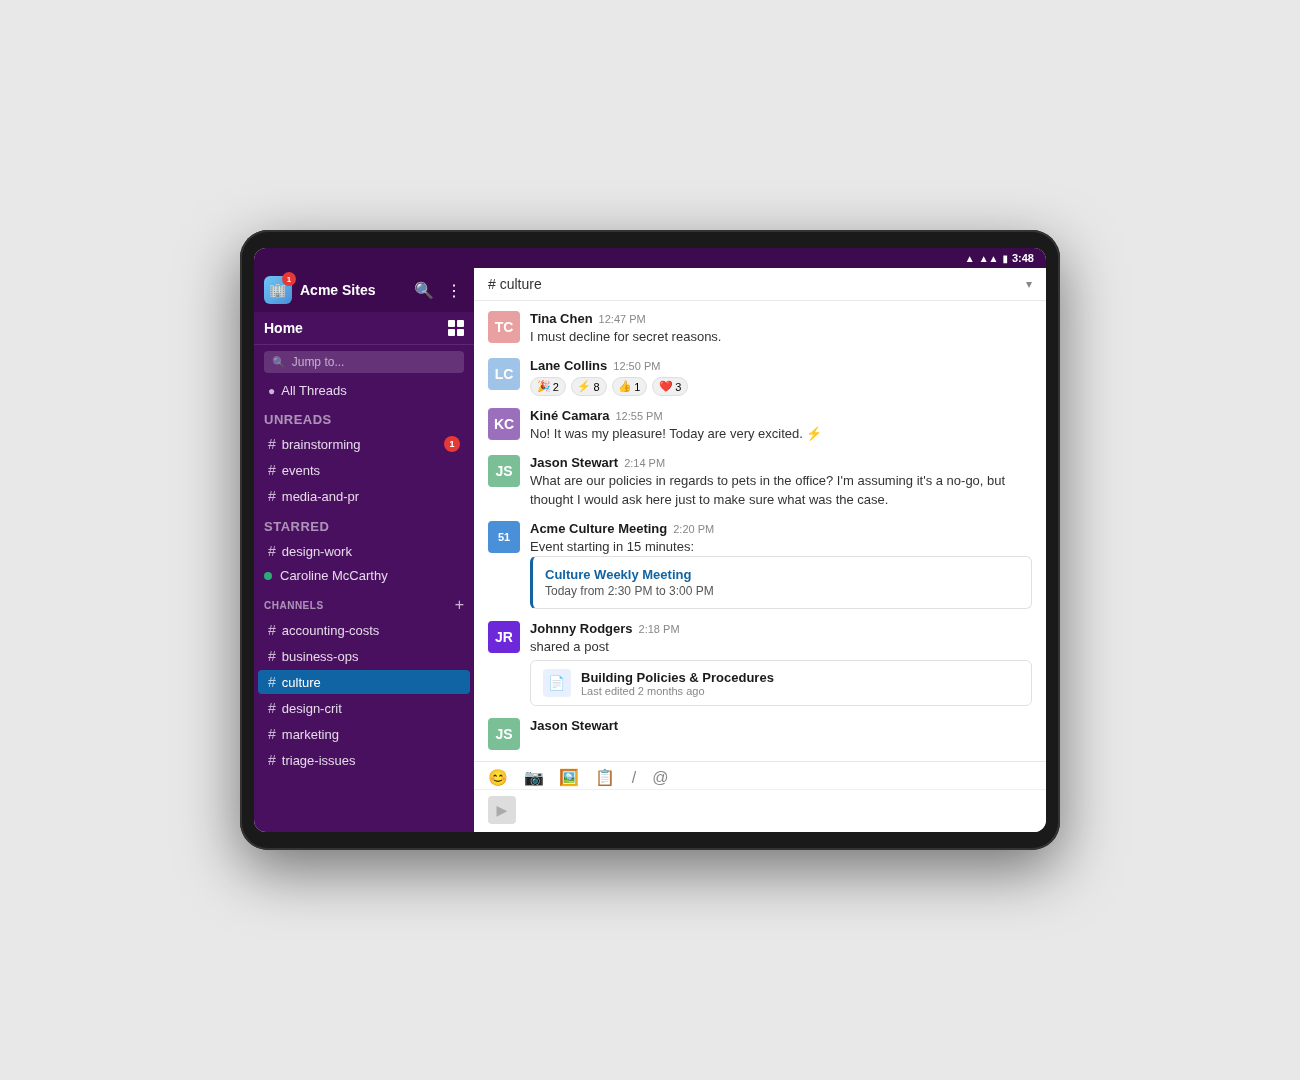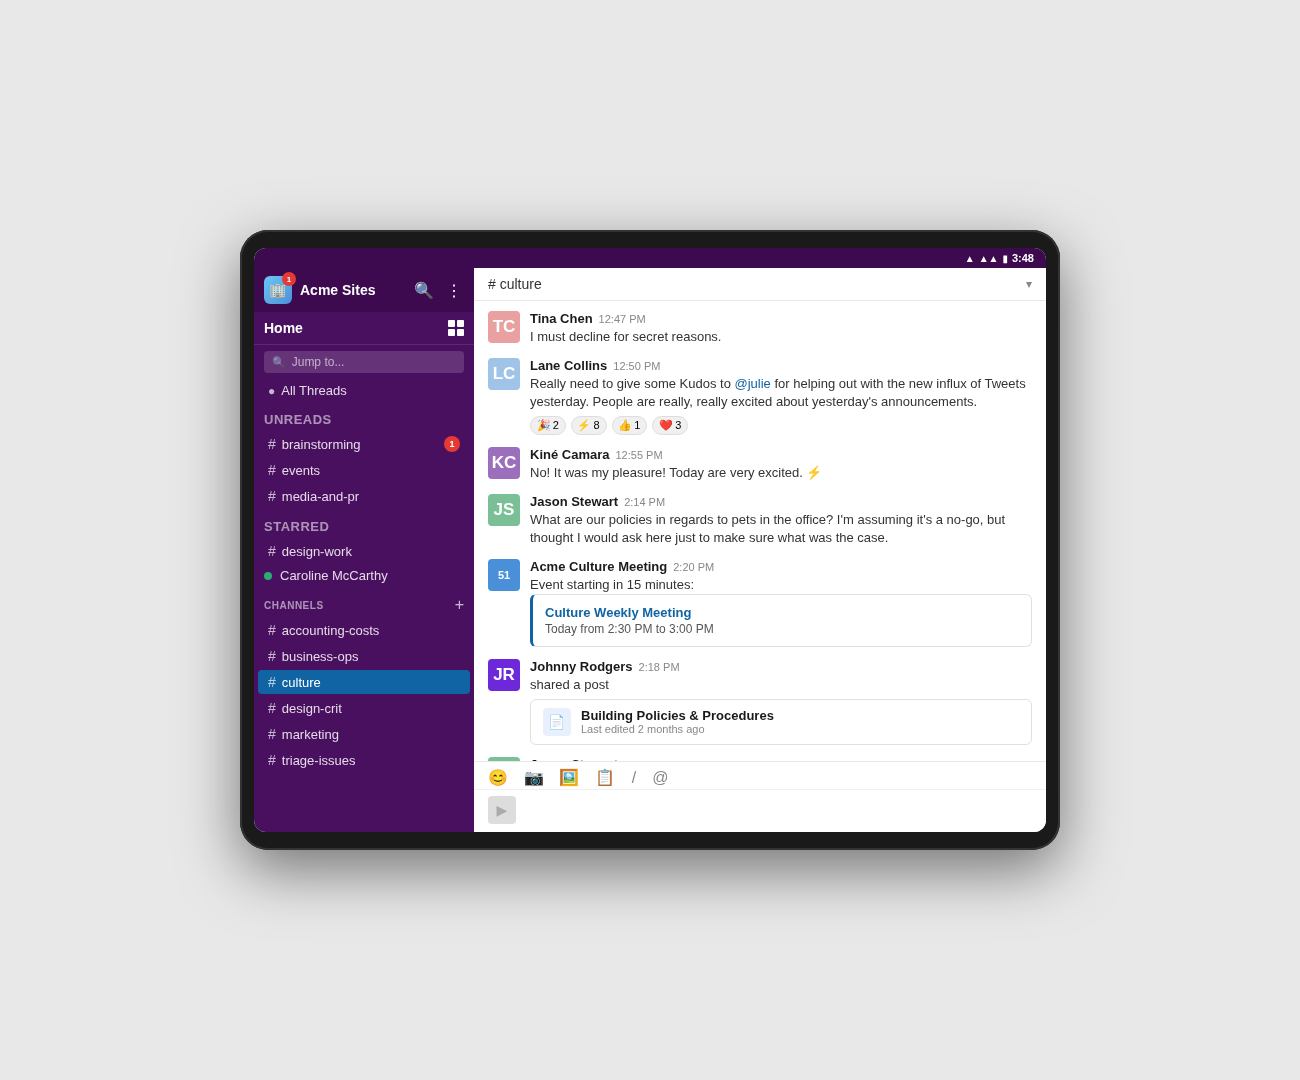--- a/index.html
+++ b/index.html
@@ -358,21 +358,21 @@
 
     .avatar {
       width: 32px;
       height: 32px;
       border-radius: 4px;
       flex-shrink: 0;
       overflow: hidden;
       display: flex;
       align-items: center;
       justify-content: center;
-      font-size: 17px;
+      font-size: 14px;
       font-weight: bold;
       color: #fff;
     }
 
     .avatar-tina { background: #e8a0a0; }
     .avatar-lane { background: #a0c4e8; }
     .avatar-kine { background: #c4a0e8; }
     .avatar-acme { background: #4a90d9; font-size: 11px; }
 
     .msg-content {
@@ -698,23 +698,20 @@
               <div class="msg-text">I must decline for secret reasons.</div>
             </div>
           </div>
 
           <div class="message-row">
             <div class="avatar avatar-lane">LC</div>
             <div class="msg-content">
               <div class="msg-header">
                 <span class="msg-author">Lane Collins</span>
                 <span class="msg-time">12:50 PM</span>
-              </div>
-              <div class="msg-text">
-                Really need to give some Kudos to <span class="msg-mention">@julie</span> for helping out with the new influx of Tweets yesterday. People are really, really excited about yesterday's announcements.
               </div>
               <div class="reactions-row">
                 <div class="reaction">
                     <span>🎉</span>
                     <span>2</span>
                   </div>
                 <div class="reaction">
                     <span>⚡</span>
                     <span>8</span>
                   </div>

